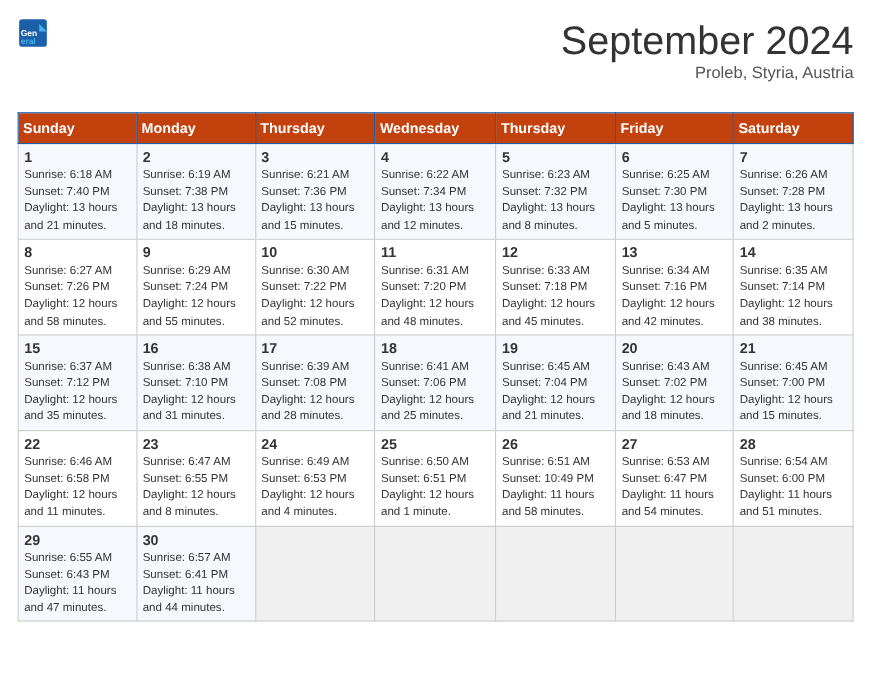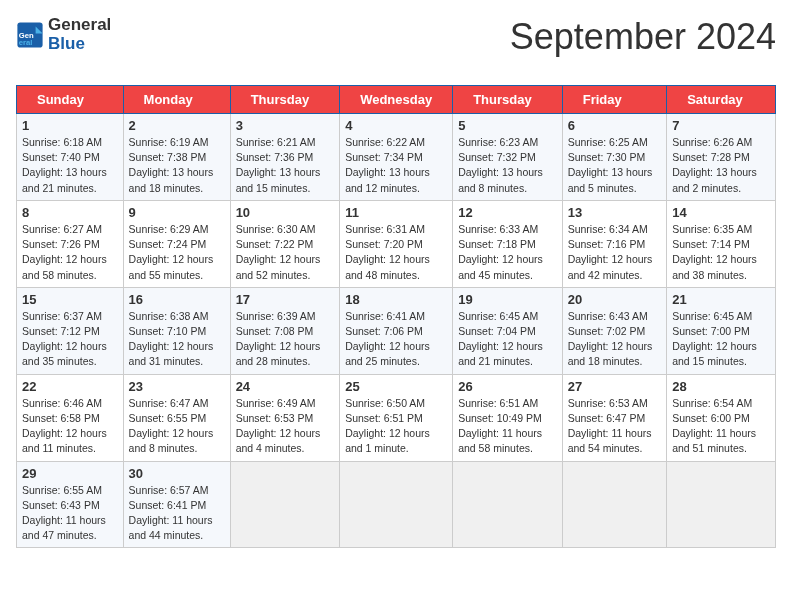--- a/index.html
+++ b/index.html
@@ -37,23 +37,23 @@
     .subtitle {
       font-size: 15px;
       color: #555;
     }
     table {
       width: 100%;
       border-collapse: collapse;
       font-size: 11px;
     }
     thead tr th {
-      background: #ef4444;
+      background: #c2410c;
       color: #fff;
-      padding: 6px 20px;
+      padding: 6px 4px;
       font-size: 13px;
       font-weight: bold;
       text-align: left;
       border: 1px solid #1a5fa8;
     }
     tbody tr td {
       border: 1px solid #ccc;
       vertical-align: top;
       padding: 4px 5px;
       height: 78px;
@@ -86,27 +86,24 @@
 <body>
 
 <div class="header">
   <div class="logo">
     <svg class="logo-icon" viewBox="0 0 40 40">
       <rect x="2" y="2" width="36" height="36" rx="4" fill="#1a5fa8"></rect>
       <polygon points="28,8 38,18 28,18" fill="#4ab0e8"></polygon>
       <text x="4" y="24" font-size="11" fill="white" font-family="Arial" font-weight="bold">Gen</text>
       <text x="4" y="34" font-size="11" fill="#4ab0e8" font-family="Arial" font-weight="bold">eral</text>
     </svg>
-    <div>
-      <div style="font-size:17px;font-weight:bold;color:#333;line-height:1.1;">General</div>
-      <div style="font-size:17px;font-weight:bold;color:#1a5fa8;line-height:1.1;">Blue</div>
-    </div>
   </div>
   <div class="title-block">
     <div class="month-title">September 2024</div>
+    <div class="subtitle">Proleb, Styria, Austria</div>
   </div>
 </div>
 
 <table>
   <thead>
     <tr>
     <th>Sunday</th>
         <th>Monday</th>
         <th>Thursday</th>
         <th>Wednesday</th>

